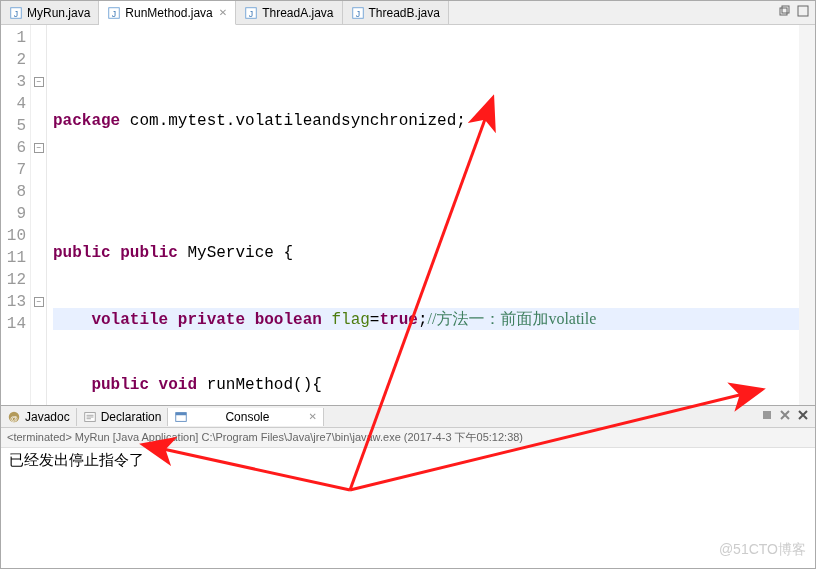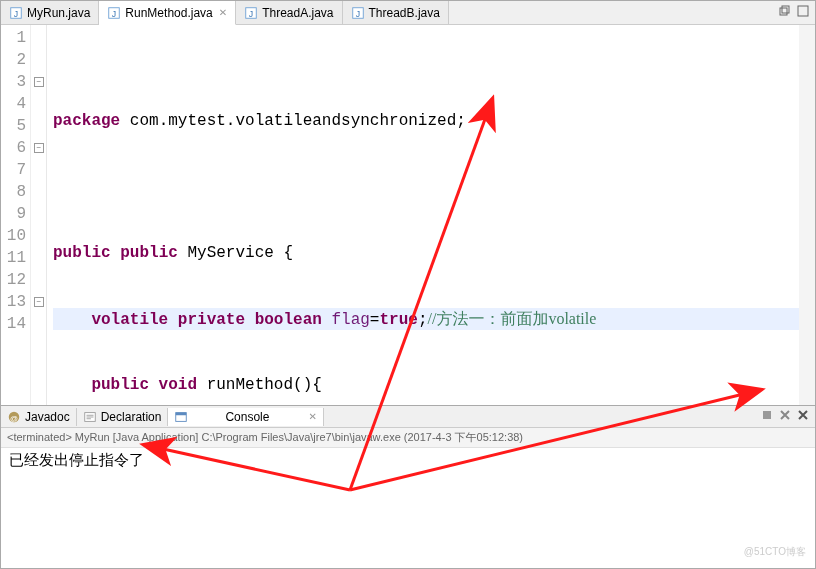--- a/index.html
+++ b/index.html
@@ -16,34 +16,34 @@
   .editor { flex: 1; display: flex; background: #fff; font-family: Consolas, "Courier New", monospace; font-size: 16px; line-height: 22px; overflow: hidden; position: relative; }
   .fold-margin { width: 16px; background: #fff; color: #888; border-right: 1px solid #e8e8e8; padding-top: 2px; }
   .fold-margin div { height: 22px; width: 16px; display: flex; align-items: center; justify-content: center; }
   .fold { width: 10px; height: 10px; border: 1px solid #999; font-size: 8px; text-align: center; line-height: 8px; color: #777; }
   .gutter { width: 30px; text-align: right; color: #999; padding: 2px 4px 0 0; background: #fff; border-right: 1px solid #eee; }
   .gutter div { height: 22px; }
   .code { flex: 1; padding: 2px 0 0 6px; white-space: pre; position: relative; margin-top: 39px; }
   .code-line { height: 22px; }
   .hl { background: #e8f0ff; }
   .kw { color: #7f0055; font-weight: bold; }
-  .field { color: #701a75; }
+  .field { color: #4d7c0f; }
   .cmt { color: #3f7f5f; font-family: Liberation Serif, serif; }
   .bottom-panel { border-top: 1px solid #aaa; display: flex; flex-direction: column; }
   .bottom-tabs { display: flex; background: #f0f0f0; border-bottom: 1px solid #ccc; height: 22px; position: relative; align-items: center; }
   .btab { display: flex; align-items: center; padding: 2px 6px; gap: 4px; border-right: 1px solid #ccc; cursor: pointer; }
   .btab.active { background: #fff; gap: 37px; }
   .btab-icon { width: 14px; height: 14px; }
   .bottom-toolbar { margin-left: auto; display: flex; gap: 6px; padding: 0 6px; align-items: center; }
   .bottom-toolbar svg { width: 12px; height: 12px; }
   .terminated-bar { background: #f4f4f4; color: #666; padding: 2px 6px; font-size: 11px; border-bottom: 1px solid #e0e0e0; }
   .console-body { font-family: Consolas, "Courier New", monospace; font-size: 15px; padding: 4px 8px; height: 120px; background: #fff; }
   .console-body div { line-height: 20px; }
   .arrow { position: absolute; pointer-events: none; }
-  .watermark-cto { position: absolute; right: 10px; bottom: 10px; color: #ccc; font-size: 10px; }
+  .watermark-cto { position: absolute; right: 10px; bottom: 10px; color: #ccc; font-size: 14px; }
   .scroll-track { position: absolute; right: 0; top: 0; bottom: 0; width: 16px; background: #f4f4f4; }
 </style>
 </head>
 <body>
 
 <div class="container">
 
   <div class="tab-bar">
     <div class="tab">
       <svg class="tab-icon" viewBox="0 0 16 16">

